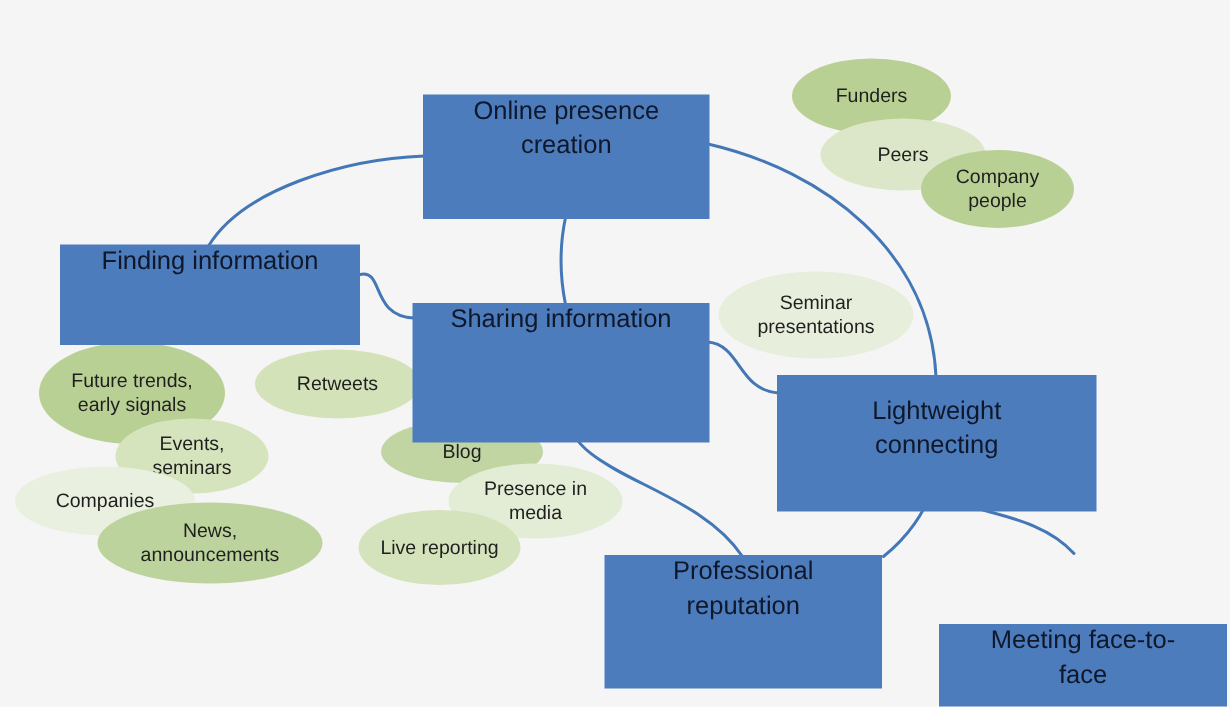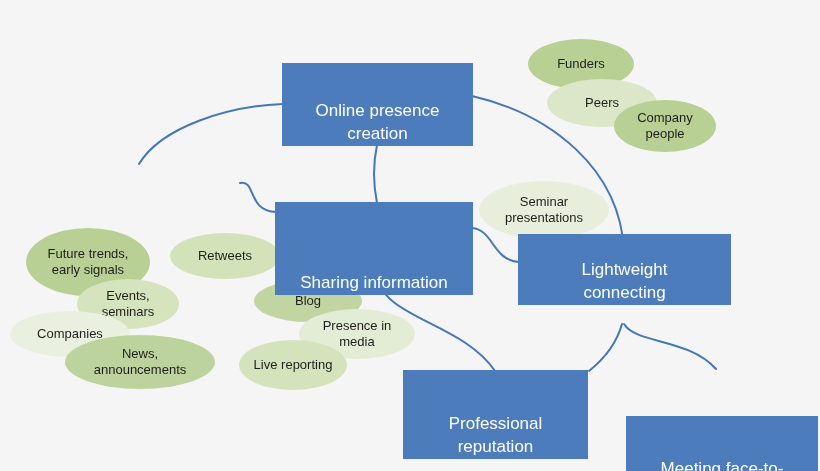--- a/index.html
+++ b/index.html
@@ -28,23 +28,23 @@
     text-align:center;
     color:#1f1f1f;
     font-size:13px;
     line-height:1.25;
     box-sizing:border-box;
   }
   .activity{
     position:absolute;
     z-index:3;
     background:#4d7cbc;
-    display:flex;align-items:flex-end;justify-content:center;
+    display:flex;align-items:flex-start;justify-content:center;
     text-align:center;
-    color:#ffffff;
+    color:#0f172a;
     font-size:17px;
     line-height:1.35;
     box-sizing:border-box;
   }
 </style>
 </head>
 <body>
 
 <div class="canvas">
 
@@ -92,24 +92,27 @@
   <div class="topic" style="left: 299px; top: 309px; width: 116px; height: 50px; padding: 0px 22px; background: rgb(227, 236, 213);">
       <span>Presence in media</span>
     </div>
   <div class="topic" style="left: 239px; top: 340px; width: 108px; height: 50px; padding: 0px 14px; background: rgb(213, 227, 188);">
       <span>Live reporting</span>
     </div>
 
   <div class="activity" style="left:282px;top:63px;width:191px;height:83px;padding:0 20px;">
       <span>Online presence creation</span>
     </div>
+  <div class="activity" style="left:40px;top:163px;width:200px;height:67px;">
+      <span>Finding information</span>
+    </div>
   <div class="activity" style="left:275px;top:202px;width:198px;height:93px;">
       <span>Sharing information</span>
     </div>
-  <div class="activity" style="left:518px;top:234px;width:213px;height:71px;padding:0 32px;">
+  <div class="activity" style="left:518px;top:250px;width:213px;height:91px;padding:13px 32px;">
       <span>Lightweight connecting</span>
     </div>
   <div class="activity" style="left:403px;top:370px;width:185px;height:89px;padding:0 14px;">
       <span>Professional reputation</span>
     </div>
   <div class="activity" style="left:626px;top:380px;width:192px;height:88px;padding:0 26px;margin-top:36px;">
       <span>Meeting face-to-face</span>
     </div>
 
 </div>

